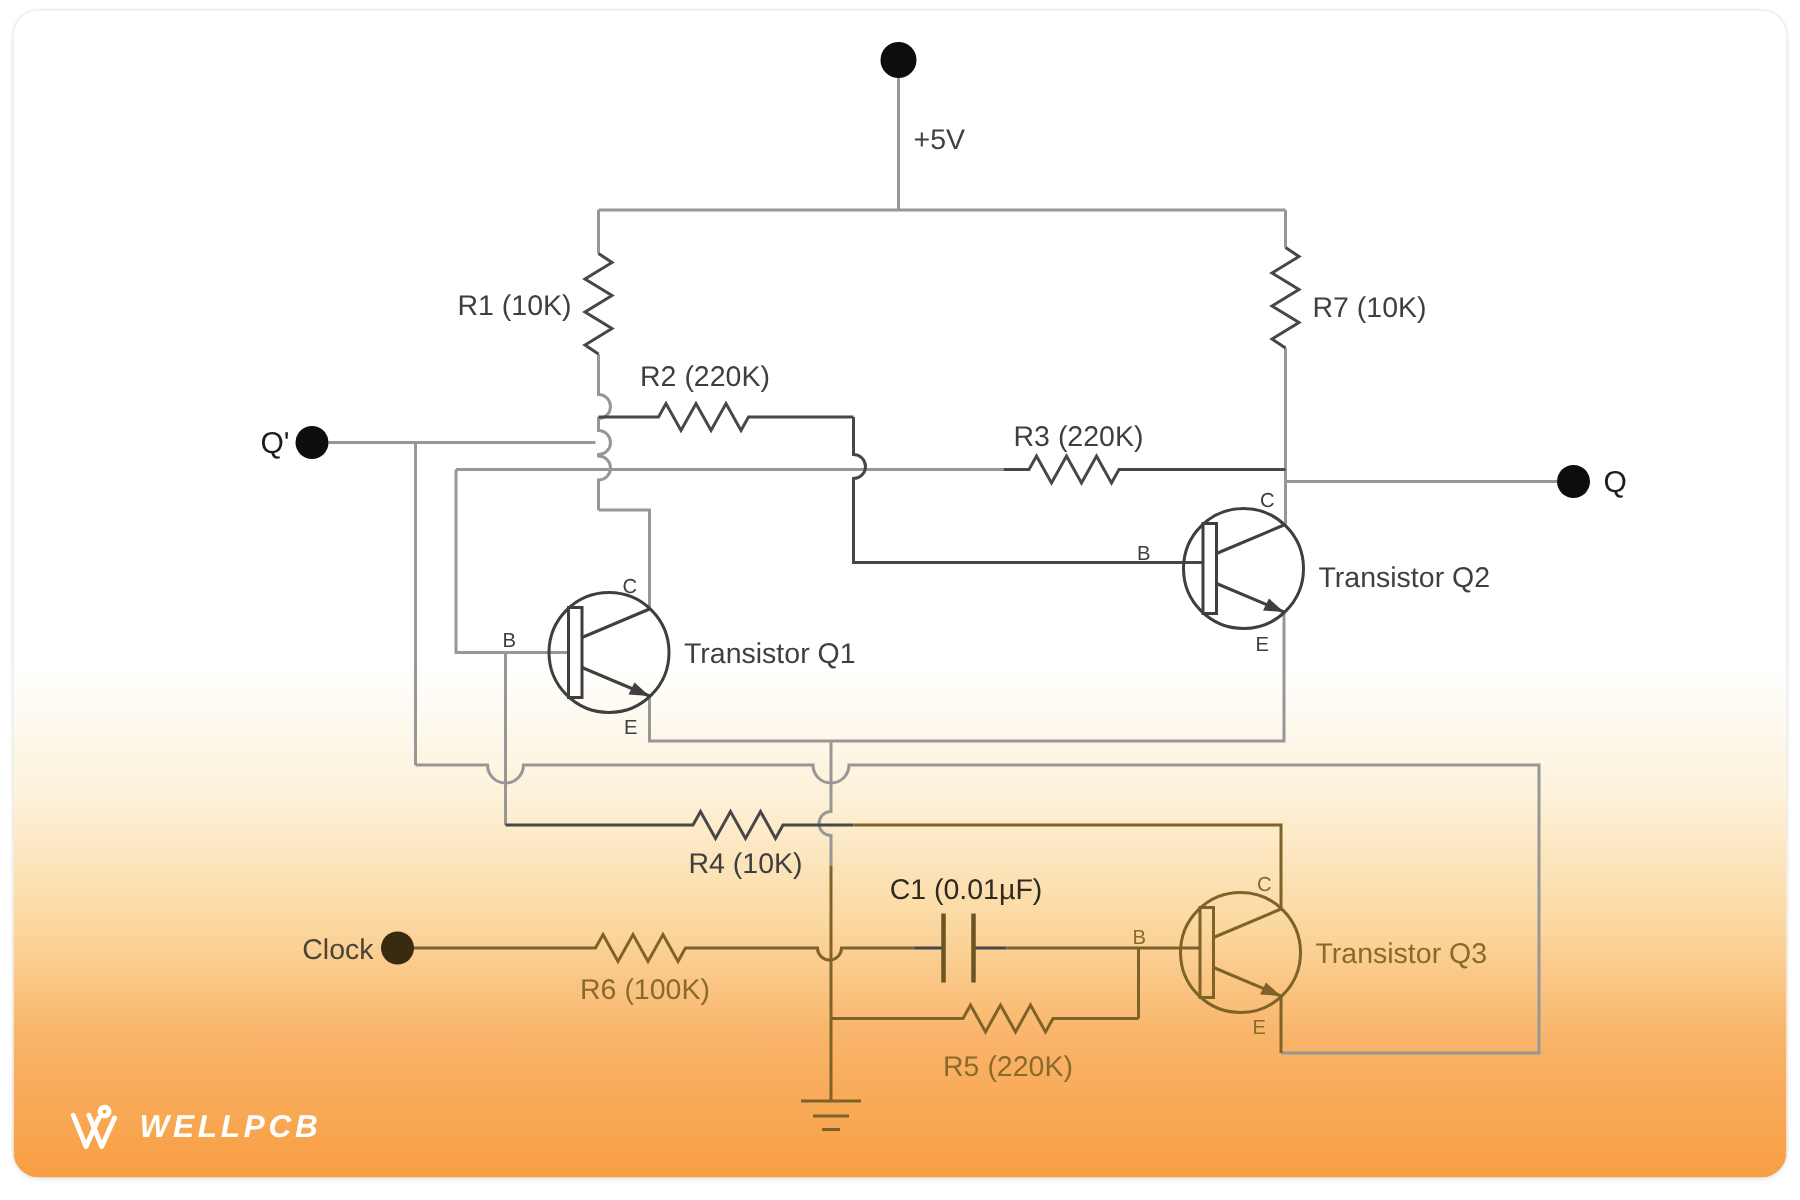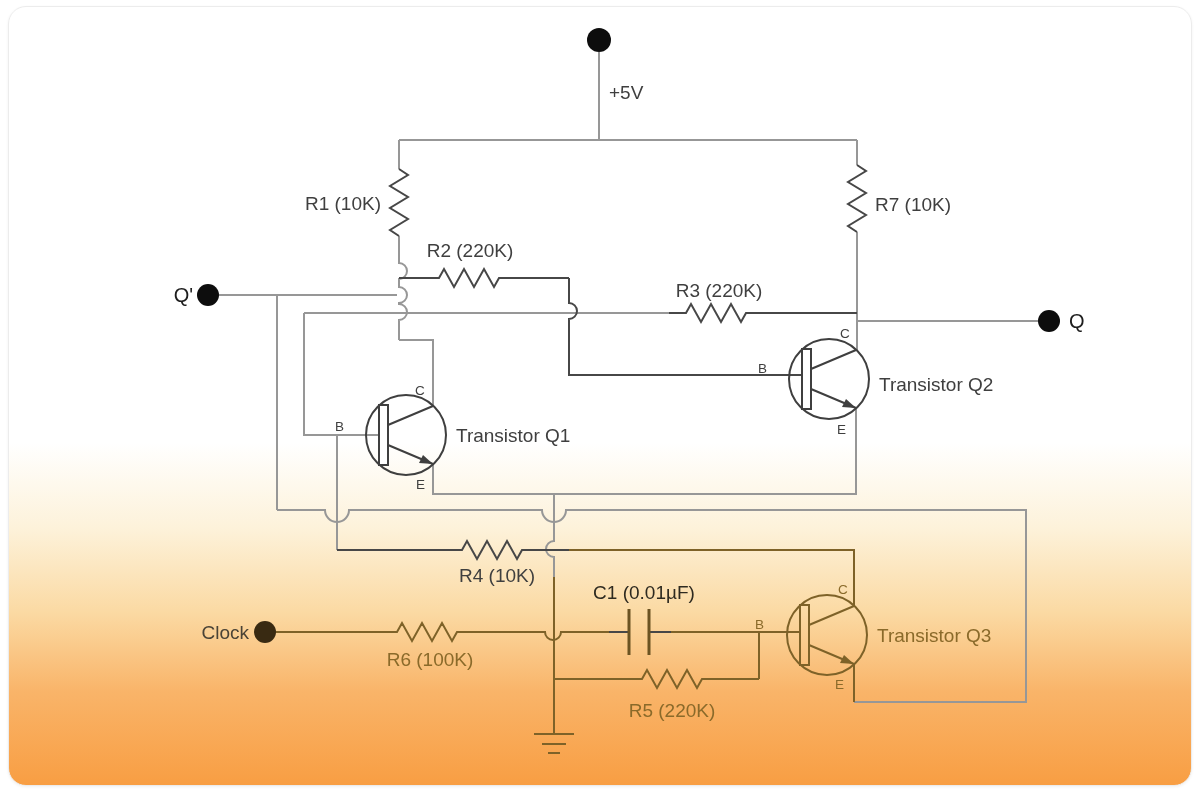--- a/index.html
+++ b/index.html
@@ -127,13 +127,23 @@
   <text x="635" y="592" class="lbl" fill="#2e2a20" text-anchor="middle">C1 (0.01µF)</text>
   <text x="663" y="710" class="lbl" fill="#8a6a2a" text-anchor="middle">R5 (220K)</text>
   <text x="421" y="659" class="lbl" fill="#8a6a2a" text-anchor="middle">R6 (100K)</text>
 
   <text x="447" y="435" class="lbl" fill="#3f3f3f">Transistor Q1</text>
   <text x="870" y="384" class="lbl" fill="#3f3f3f">Transistor Q2</text>
   <text x="868" y="635" class="lbl" fill="#8a6a2a">Transistor Q3</text>
 </svg>
 
   
+  <div class="brand">
+    <svg width="38" height="38" viewBox="0 0 40 40">
+      <g stroke="#ffffff" stroke-width="3.4" fill="none" stroke-linecap="round" stroke-linejoin="round">
+        <path d="M4,11 L13,33 L22,13"></path>
+        <path d="M15,11 L24,33 L33,13"></path>
+        <circle cx="26" cy="8.5" r="3.2"></circle>
+      </g>
+    </svg>
+    <span class="brand-text">WELLPCB</span>
+  </div>
 </div>
 
 </body></html>

